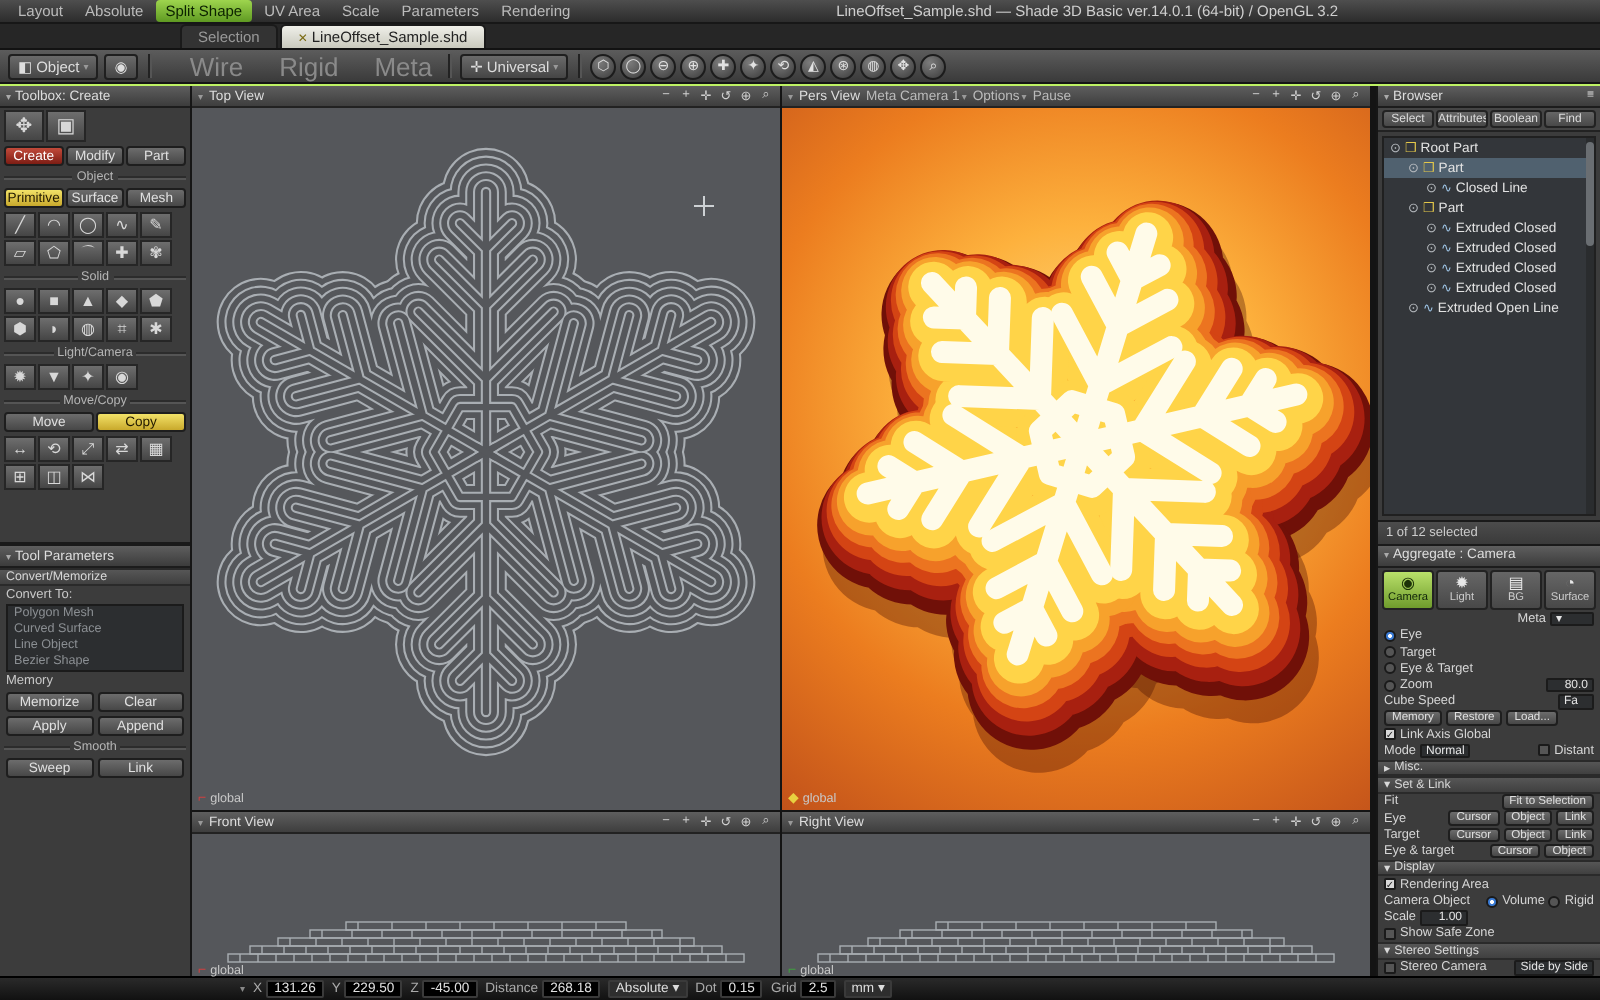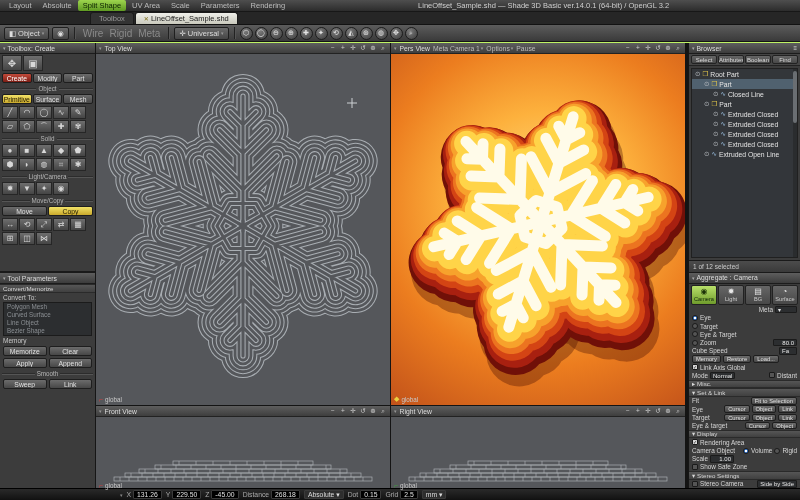--- a/index.html
+++ b/index.html
@@ -20,21 +20,21 @@
           background:#333; border:1px solid #1a1a1a; border-bottom:none; border-radius:3px 3px 0 0; margin-right:1px; }
   .dtab.active { background:linear-gradient(#efefe9,#c9c9bd); color:#222; }
   .dtab .dot { color:#7a6a10; font-size:6px; }
 
   
   .toolbar { height:17px; background:linear-gradient(#5c5c5c,#3a3a3a); border-bottom:1px solid #151515;
              display:flex; align-items:center; padding:0 4px; gap:3px; }
   .tb-btn { display:flex; align-items:center; gap:2px; height:13px; padding:0 4px; font-size:7.5px; color:#ddd;
             background:linear-gradient(#6a6a6a,#454545); border:1px solid #1f1f1f; border-radius:2px; }
   .tb-sep { width:1px; height:12px; background:#222; box-shadow:1px 0 0 #555; margin:0 2px; }
-  .wef { font-size:10px; color:#8a8a8a; padding:0 3px; }
+  .wef { font-size:13px; color:#8a8a8a; padding:0 3px;margin-left:12px; }
   #toolbar-icons { display:flex; gap:2px; align-items:center; }
   .tbi { width:13px; height:13px; border-radius:50%; background:radial-gradient(circle at 35% 30%, #7c7c7c, #3b3b3b);
          border:1px solid #1c1c1c; font-size:7px; display:flex; align-items:center; justify-content:center; color:#e2e2e2; }
 
   
   .main { position:absolute; top:43px; bottom:12px; left:0; right:0; display:flex; background:#1c1c1c; }
   .leftpanel { width:96px; background:#3c3c3c; display:flex; flex-direction:column; border-right:1px solid #161616; }
   .viewwrap { flex:1; display:flex; flex-wrap:wrap; gap:1px; background:#141414; }
   .rightpanel { width:112px; background:#3c3c3c; display:flex; flex-direction:column; border-left:1px solid #161616; }
 
@@ -143,21 +143,21 @@
         <span class="mtab">Scale</span>
         <span class="mtab">Parameters</span>
         <span class="mtab">Rendering</span>
       </div>
     <div class="win-title">LineOffset_Sample.shd — Shade 3D Basic ver.14.0.1 (64-bit) / OpenGL 3.2</div>
   </div>
 
   <div class="doctabs">
     <div id="doc-tabs" style="display:flex;">
         <div class="dtab">
-          <span>Toolbox</span>
+          <span>Selection</span>
         </div>
         <div class="dtab active">
           <span class="dot">✕</span>
           <span>LineOffset_Sample.shd</span>
         </div>
       </div>
   </div>
 
   <div class="toolbar">
     <div class="tb-btn">

